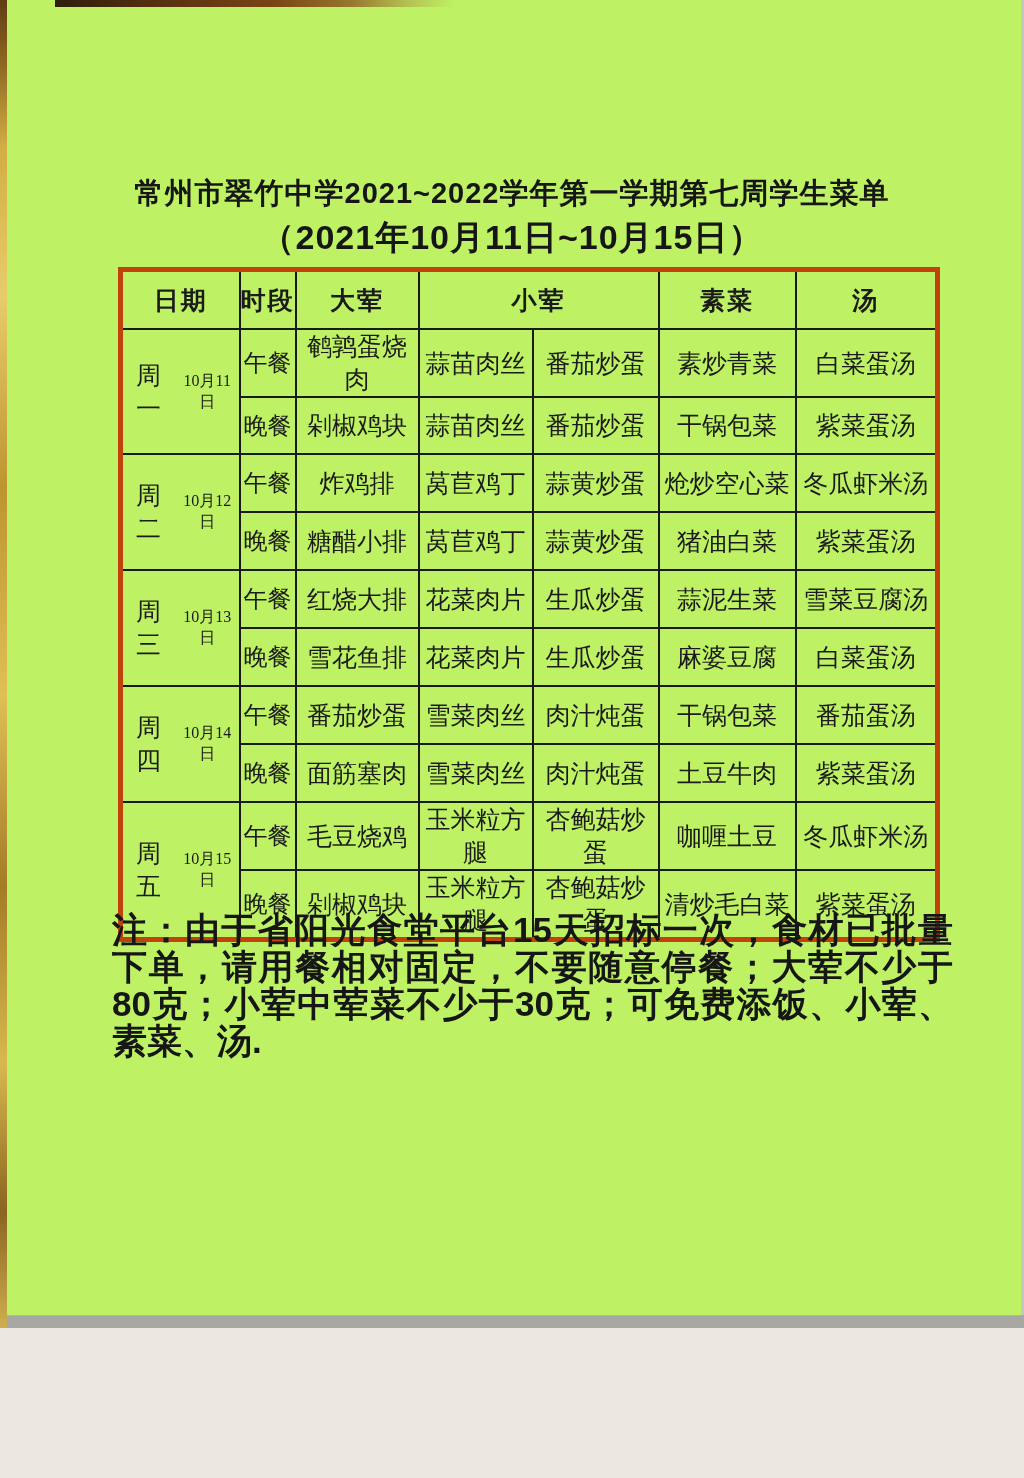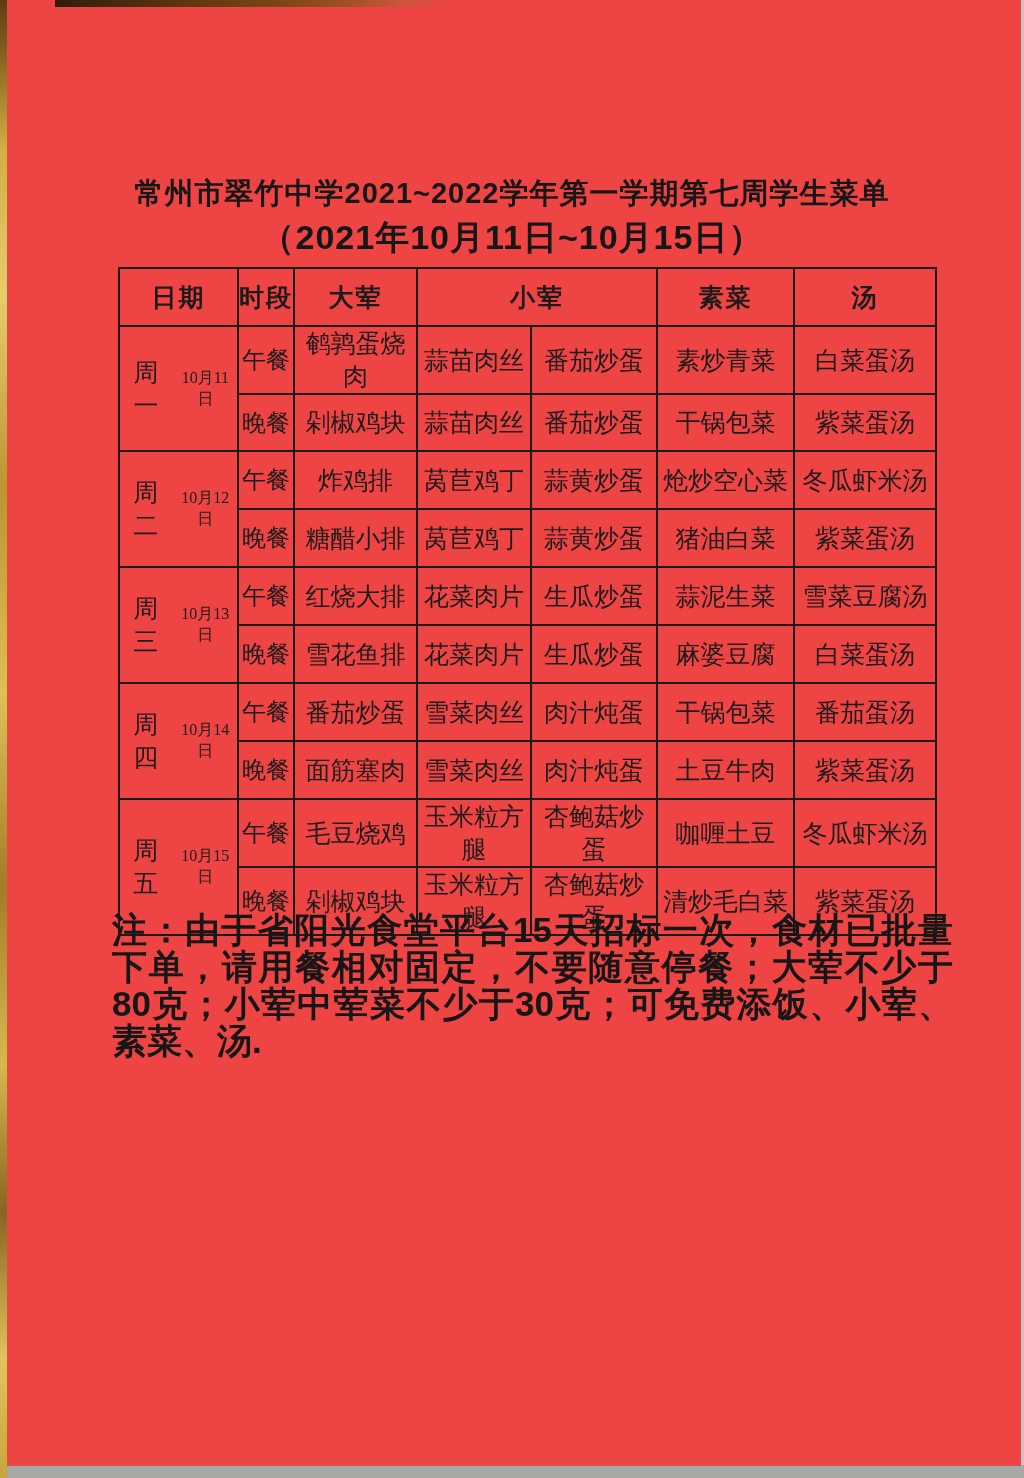--- a/index.html
+++ b/index.html
@@ -3,22 +3,22 @@
 <meta charset="utf-8">
 <style>
   html, body { margin: 0; padding: 0; }
   body {
     width: 1024px; height: 1478px;
     background: #e9e7e0;
     font-family: "Liberation Sans", sans-serif;
   }
   .paper {
     position: relative;
-    width: 1024px; height: 1478px;
-    background: #ef4444;
+    width: 1024px; height: 1328px;
+    background: #bef264;
     overflow: hidden;
   }
   
   .scan-top {
     position: absolute; left: 55px; top: 0; width: 400px; height: 7px;
     background: linear-gradient(to right,
       #2e1e0c 0%, #5c3310 30%, #7a4514 55%,
       rgba(140,85,30,.78) 74%, rgba(163,112,52,.38) 88%, rgba(163,112,52,0) 100%);
     border-radius: 0 0 3px 0;
   }
@@ -47,21 +47,21 @@
   .doc-subtitle {
     position: absolute; top: 215px; left: 0; width: 100%;
     text-align: center;
     font-size: 34px; font-weight: 700; color: #161616;
     letter-spacing: 1px;
   }
   
   .table-wrap { position: absolute; left: 118px; top: 267px; }
   table.menu {
     border-collapse: collapse; table-layout: fixed; width: 817px;
-    border: 2px solid #c2410c;
+    border: 5px solid #c2410c;
     font-family: "Liberation Serif", "DejaVu Serif", serif;
     color: #1b1b1b;
   }
   table.menu th, table.menu td {
     border: 2px solid #1a1a1a;
     text-align: center; vertical-align: middle; padding: 0;
   }
   table.menu th { font-size: 25px; font-weight: 600; height: 56px; letter-spacing: 2px; }
   tr.meal-row { height: 57px; }
   td.dish-cell { font-size: 25px; }

